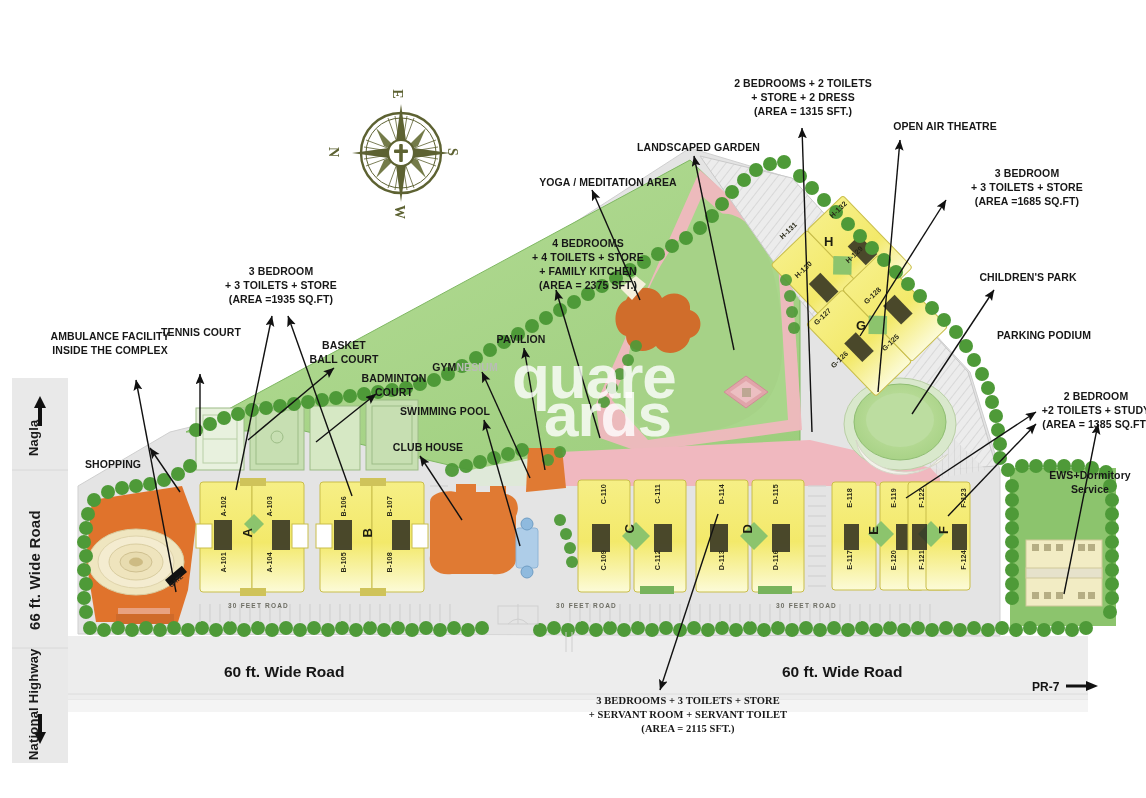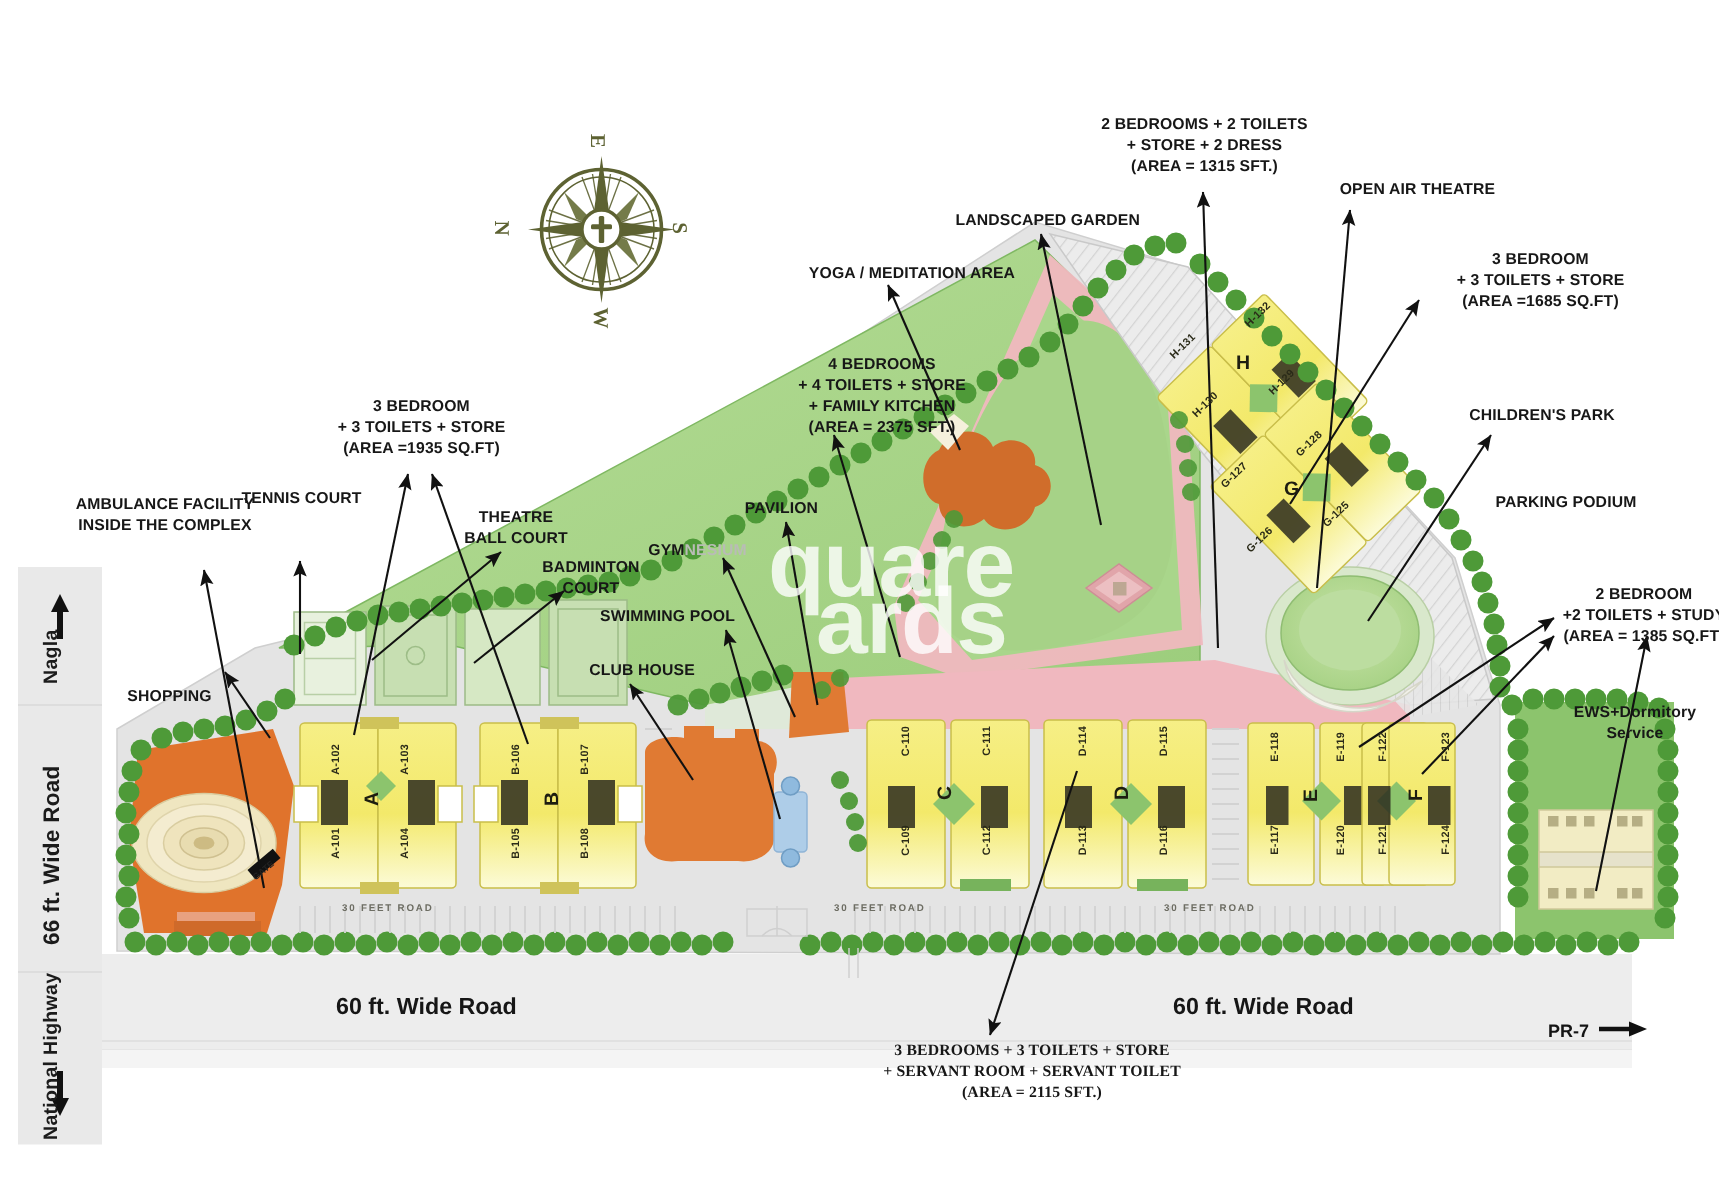--- a/index.html
+++ b/index.html
@@ -778,21 +778,21 @@
     <div>SHOPPING</div>
   </div>
 
   <div class="callout c" style="left:281px; top:265px;">
     <div>3 BEDROOM</div>
     <div>+ 3 TOILETS + STORE</div>
     <div>(AREA =1935 SQ.FT)</div>
   </div>
 
   <div class="callout c" style="left:344px; top:339px;">
-    <div>THEATRE</div>
+    <div>BASKET</div>
     <div>BALL COURT</div>
   </div>
 
   <div class="callout c" style="left:394px; top:372px;">
     <div>BADMINTON</div>
     <div>COURT</div>
   </div>
 
   <div class="callout c" style="left:445px; top:405px;">
     <div>SWIMMING POOL</div>

